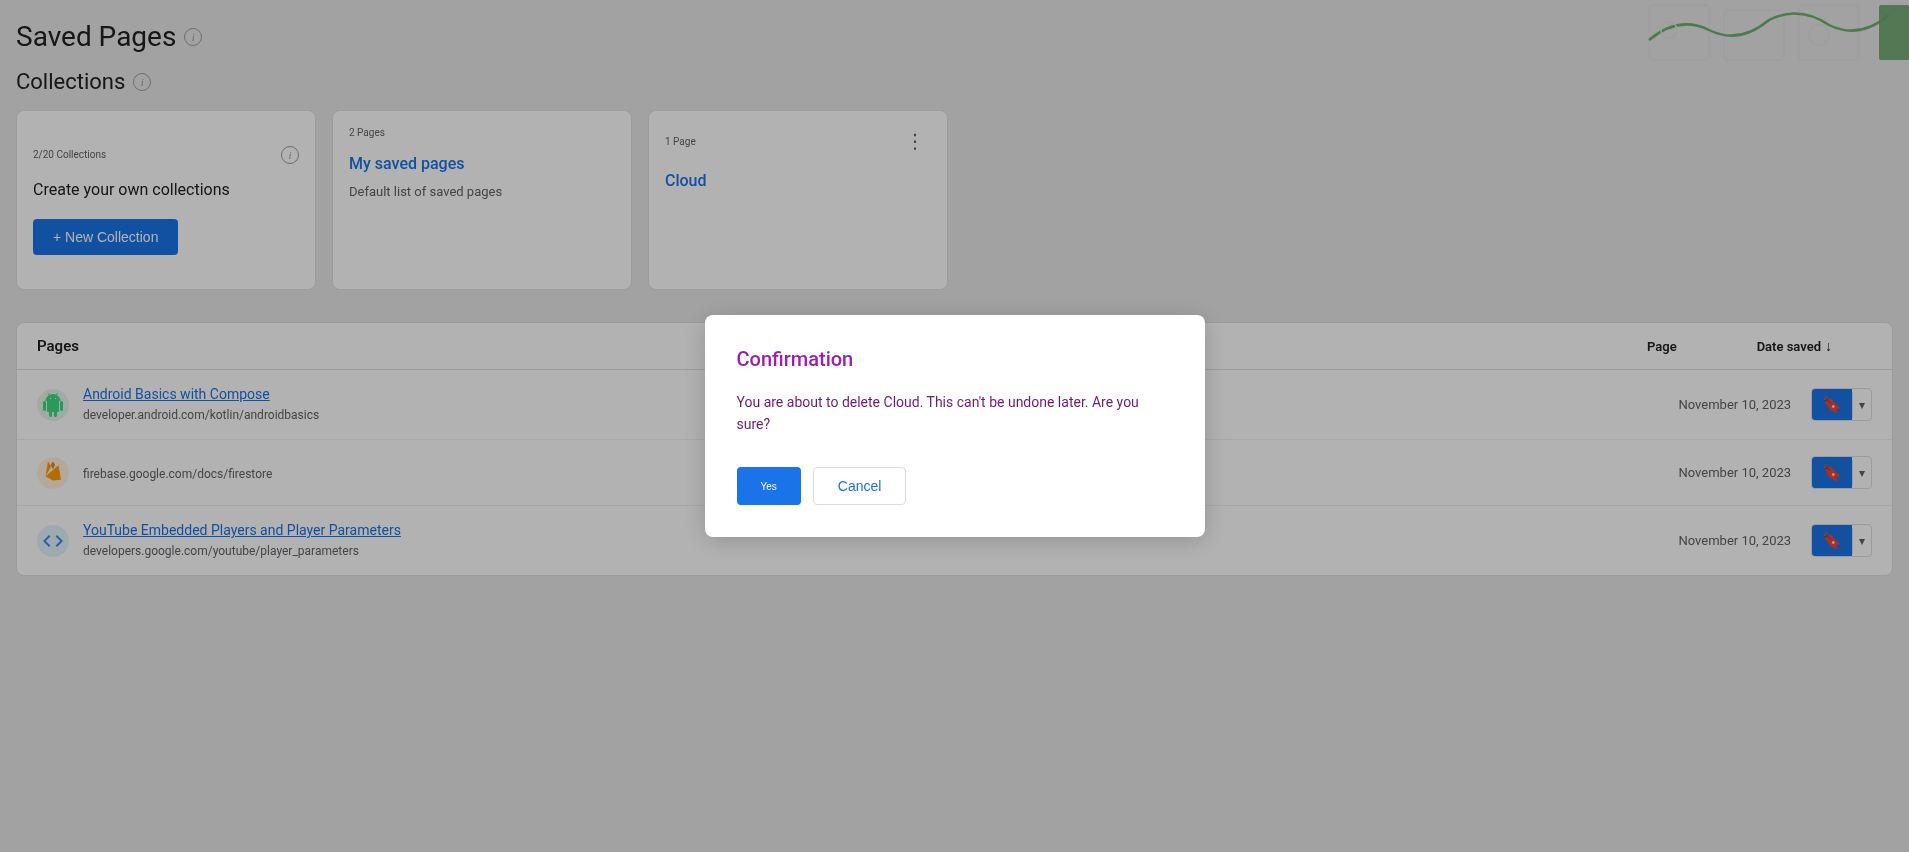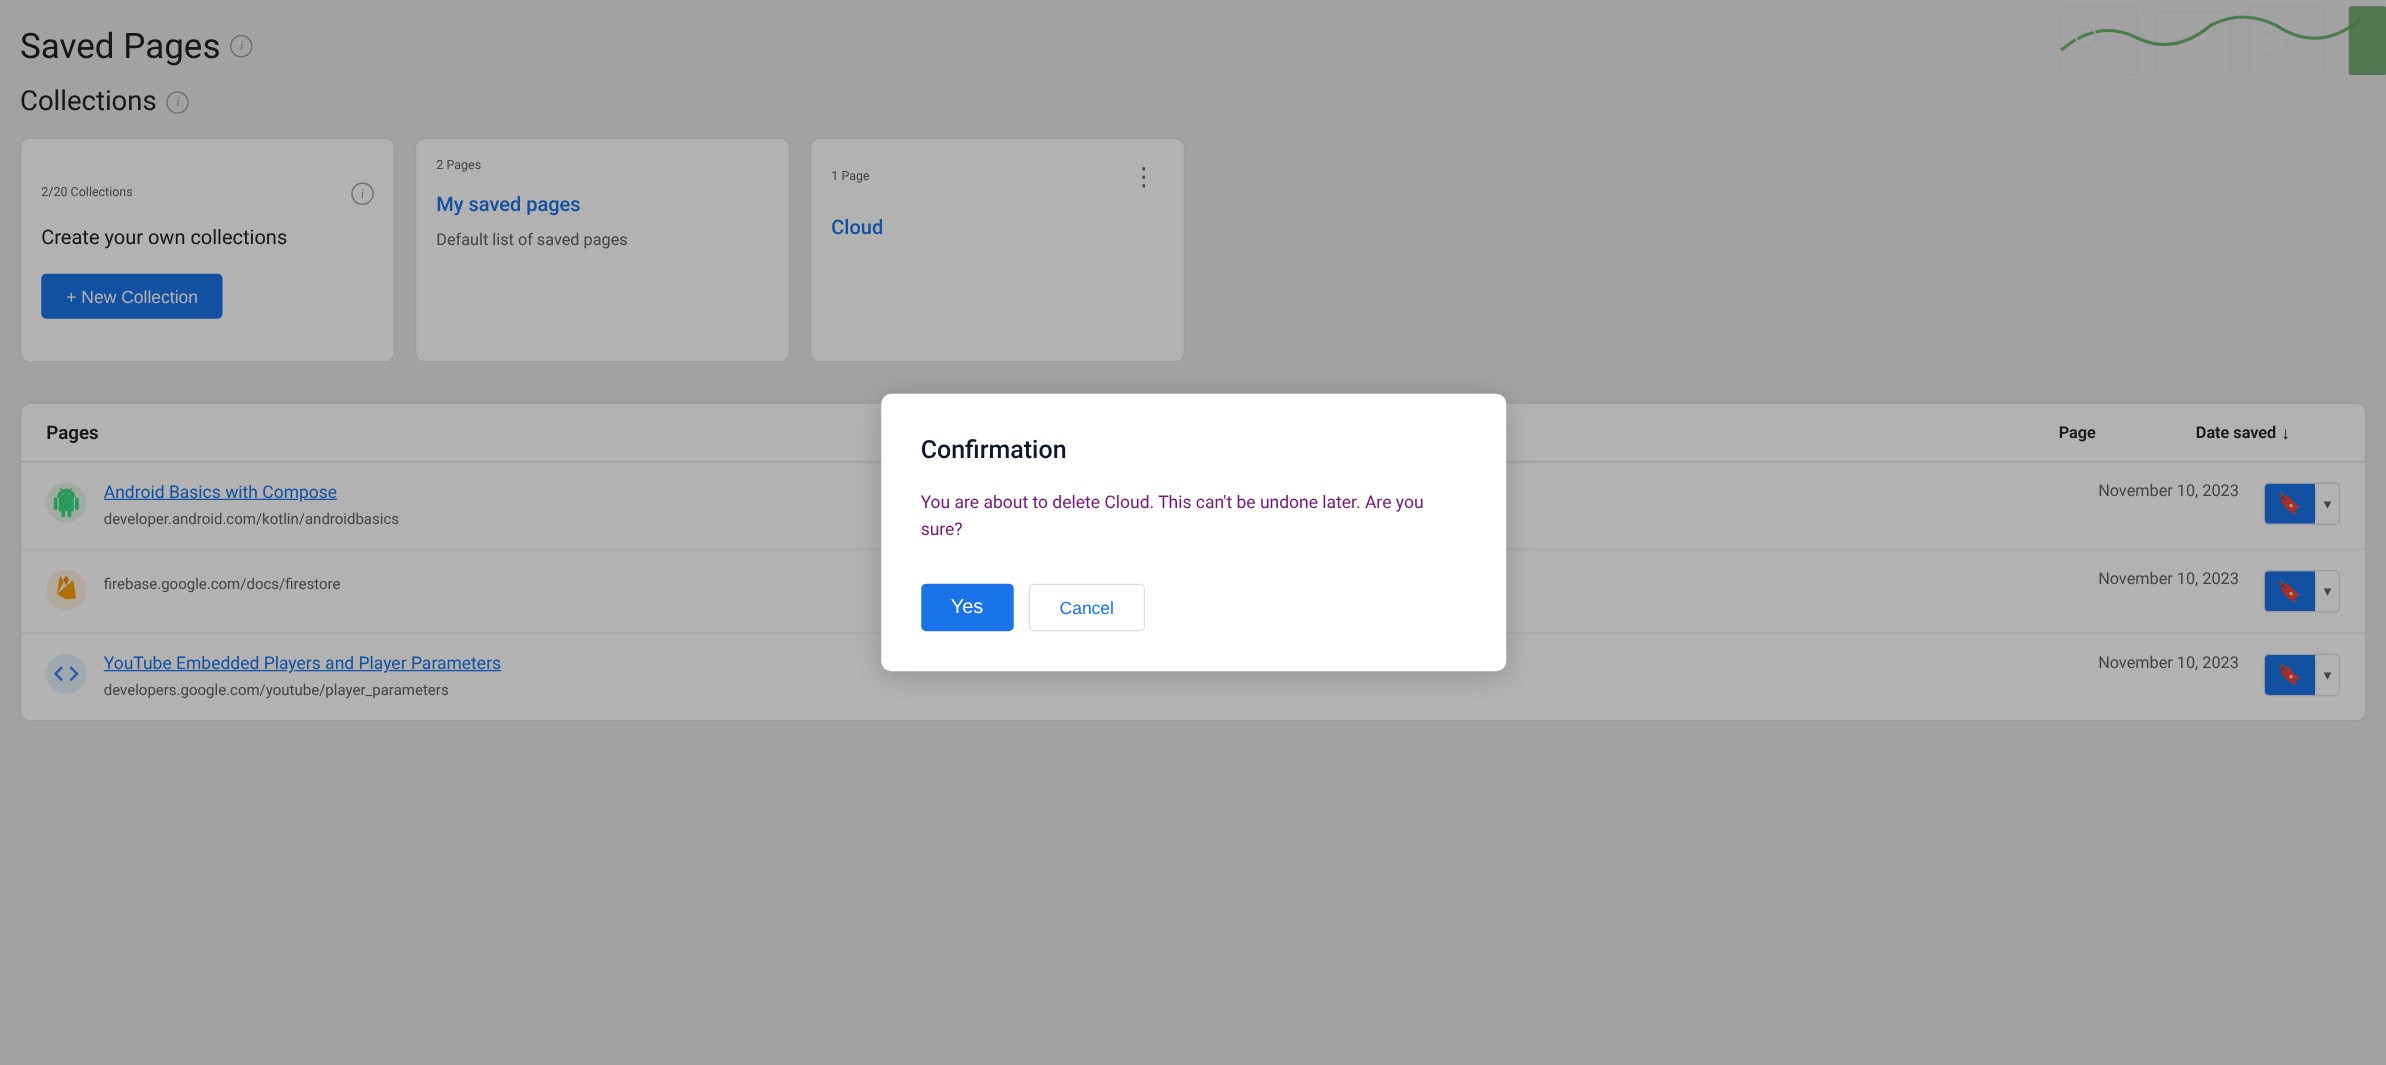--- a/index.html
+++ b/index.html
@@ -160,21 +160,21 @@
       font-weight: 600;
       color: #202124;
       display: flex;
       align-items: center;
       gap: 4px;
       margin-right: 40px;
     }
 
     .page-row {
       display: flex;
-      align-items: flex-start;
+      align-items: center;
       padding: 16px 20px;
       border-bottom: 1px solid #f0f0f0;
     }
 
     .page-row:last-child {
       border-bottom: none;
     }
 
     .page-favicon {
       width: 32px;
@@ -263,21 +263,21 @@
       border-radius: 8px;
       padding: 32px;
       width: 500px;
       max-width: 90vw;
       box-shadow: 0 4px 24px rgba(0,0,0,0.18);
     }
 
     .modal-title {
       font-size: 20px;
       font-weight: 500;
-      color: #0f172a;
+      color: #a21caf;
       margin-bottom: 20px;
     }
 
     .modal-body {
       font-size: 14px;
       color: #701a75;
       margin-bottom: 32px;
       line-height: 1.6;
     }
 
@@ -285,21 +285,21 @@
       display: flex;
       gap: 12px;
     }
 
     .modal-yes-btn {
       background: #1a73e8;
       color: #fff;
       border: none;
       border-radius: 4px;
       padding: 10px 24px;
-      font-size: 16px;
+      font-size: 10px;
       font-weight: 500;
       cursor: pointer;
     }
 
     .modal-cancel-btn {
       background: #fff;
       color: #1a73e8;
       border: 1px solid #dadce0;
       border-radius: 4px;
       padding: 10px 24px;

